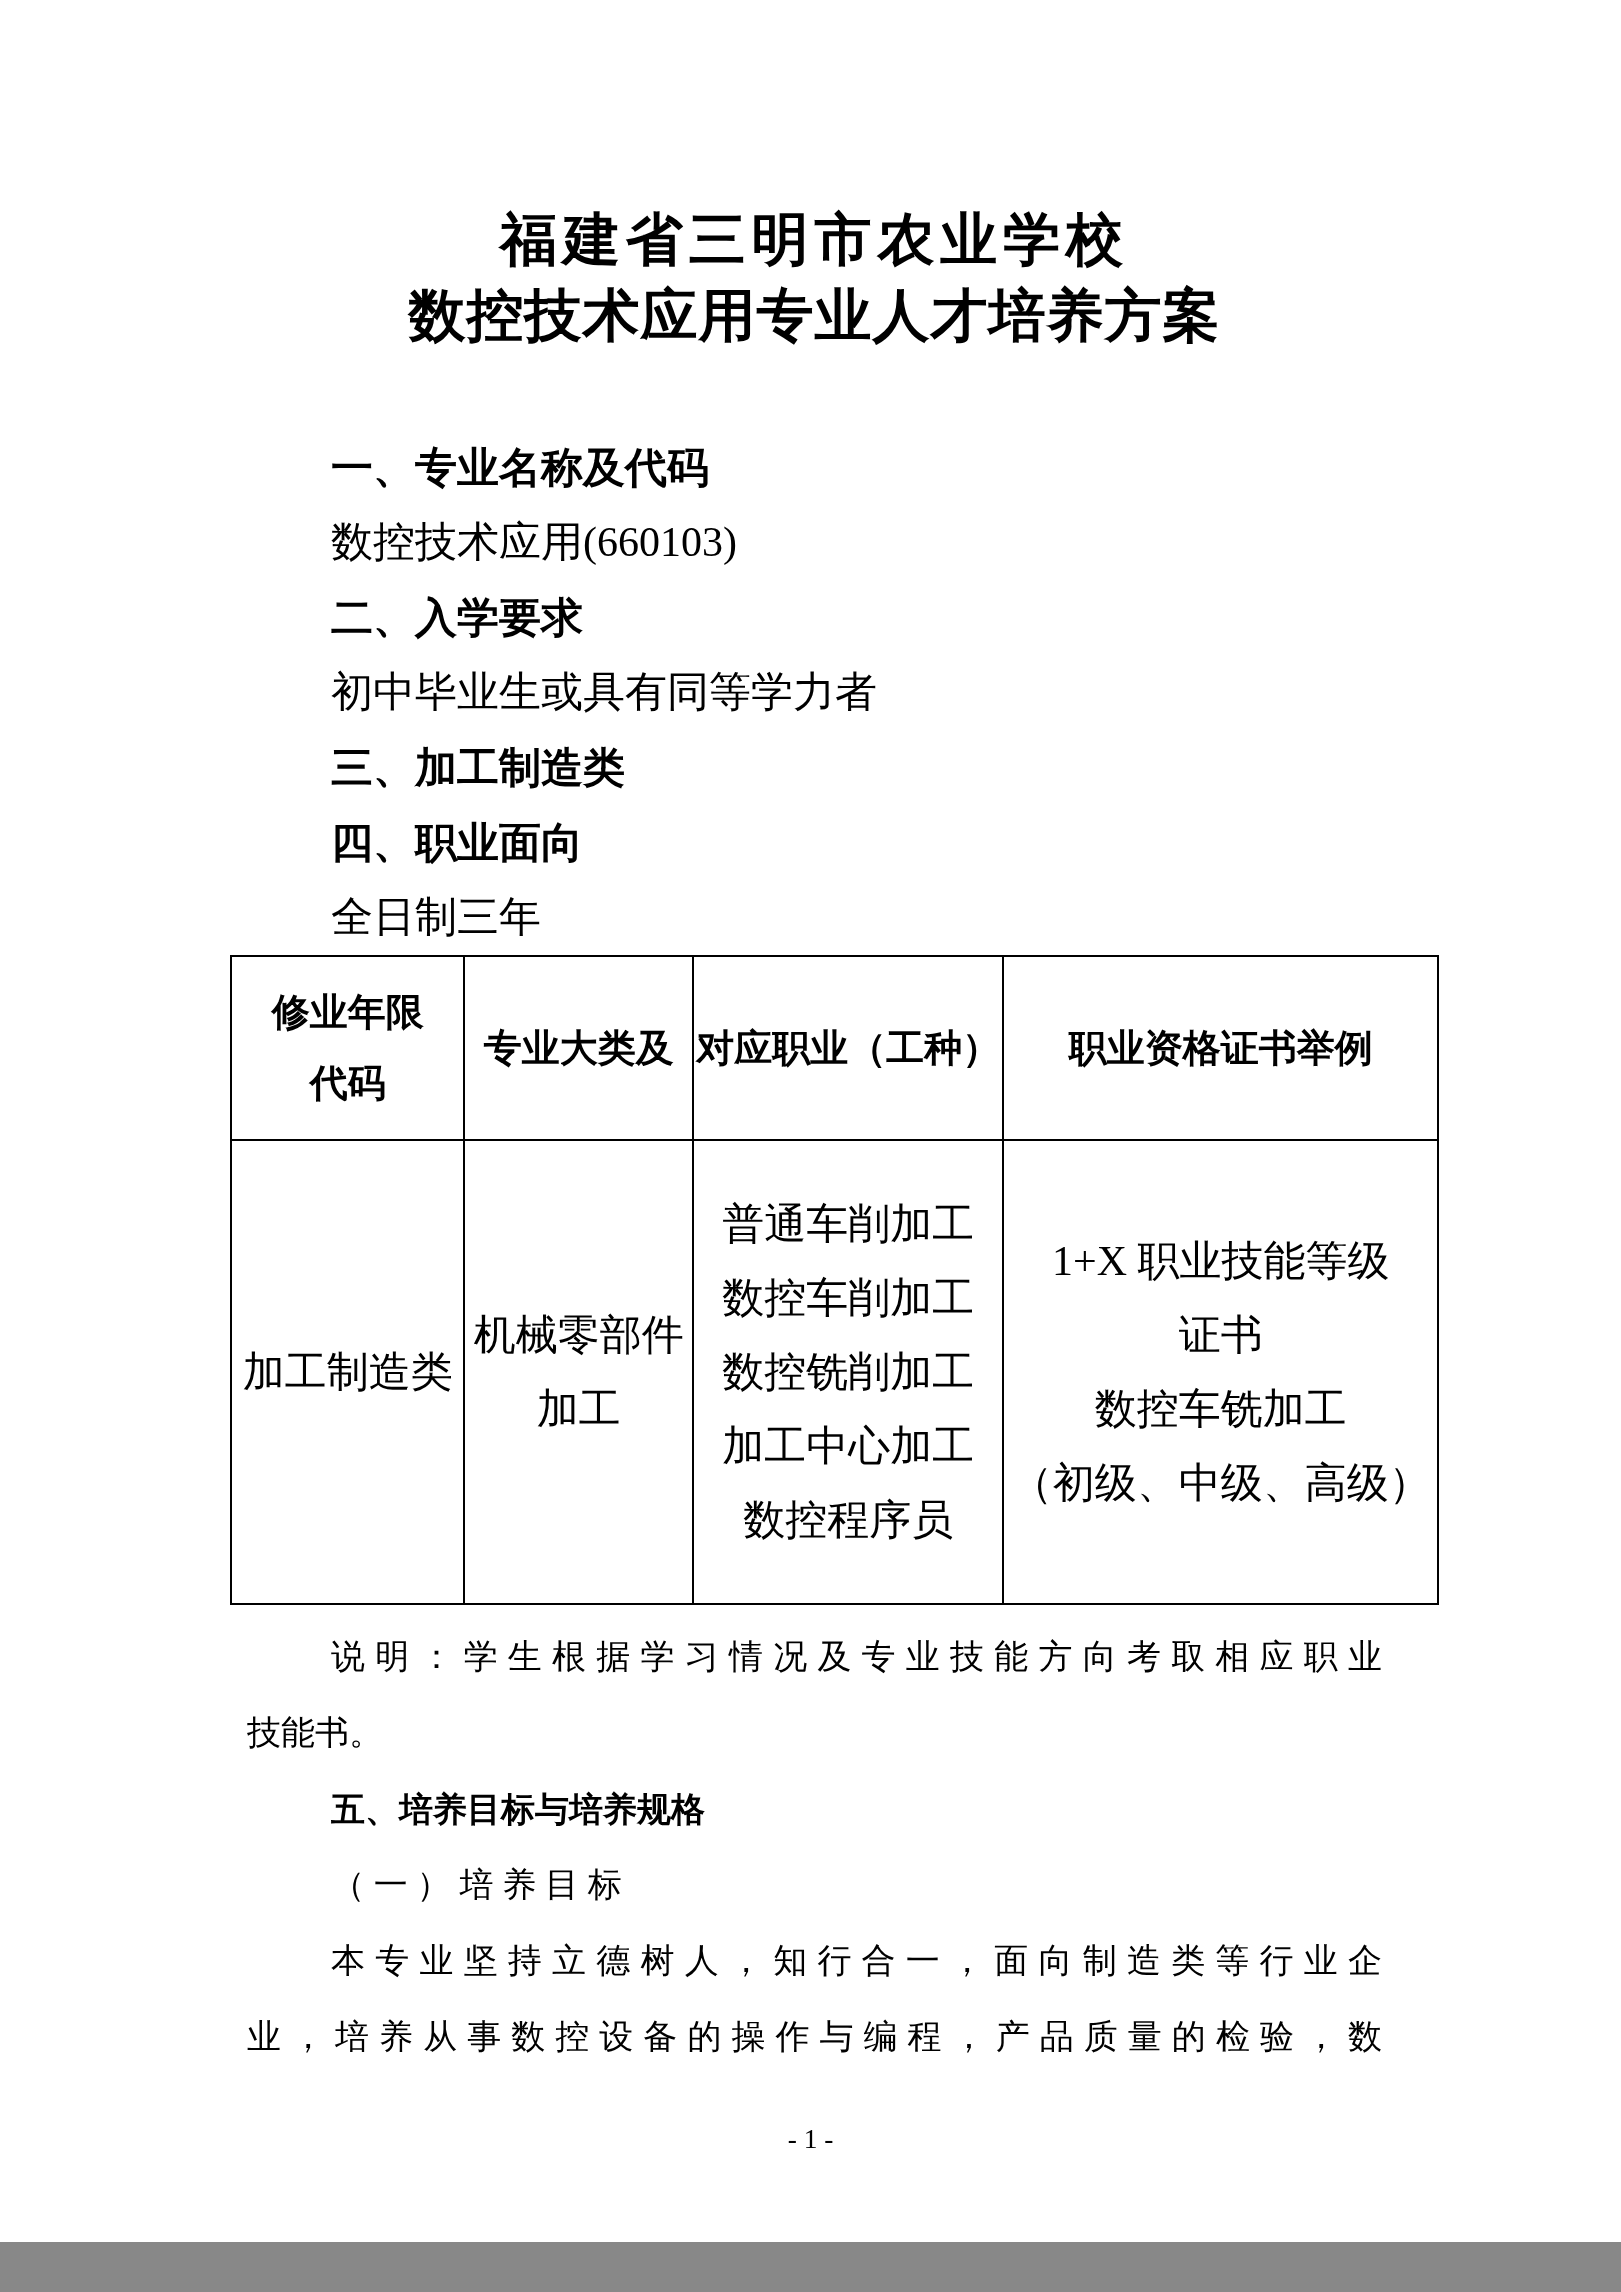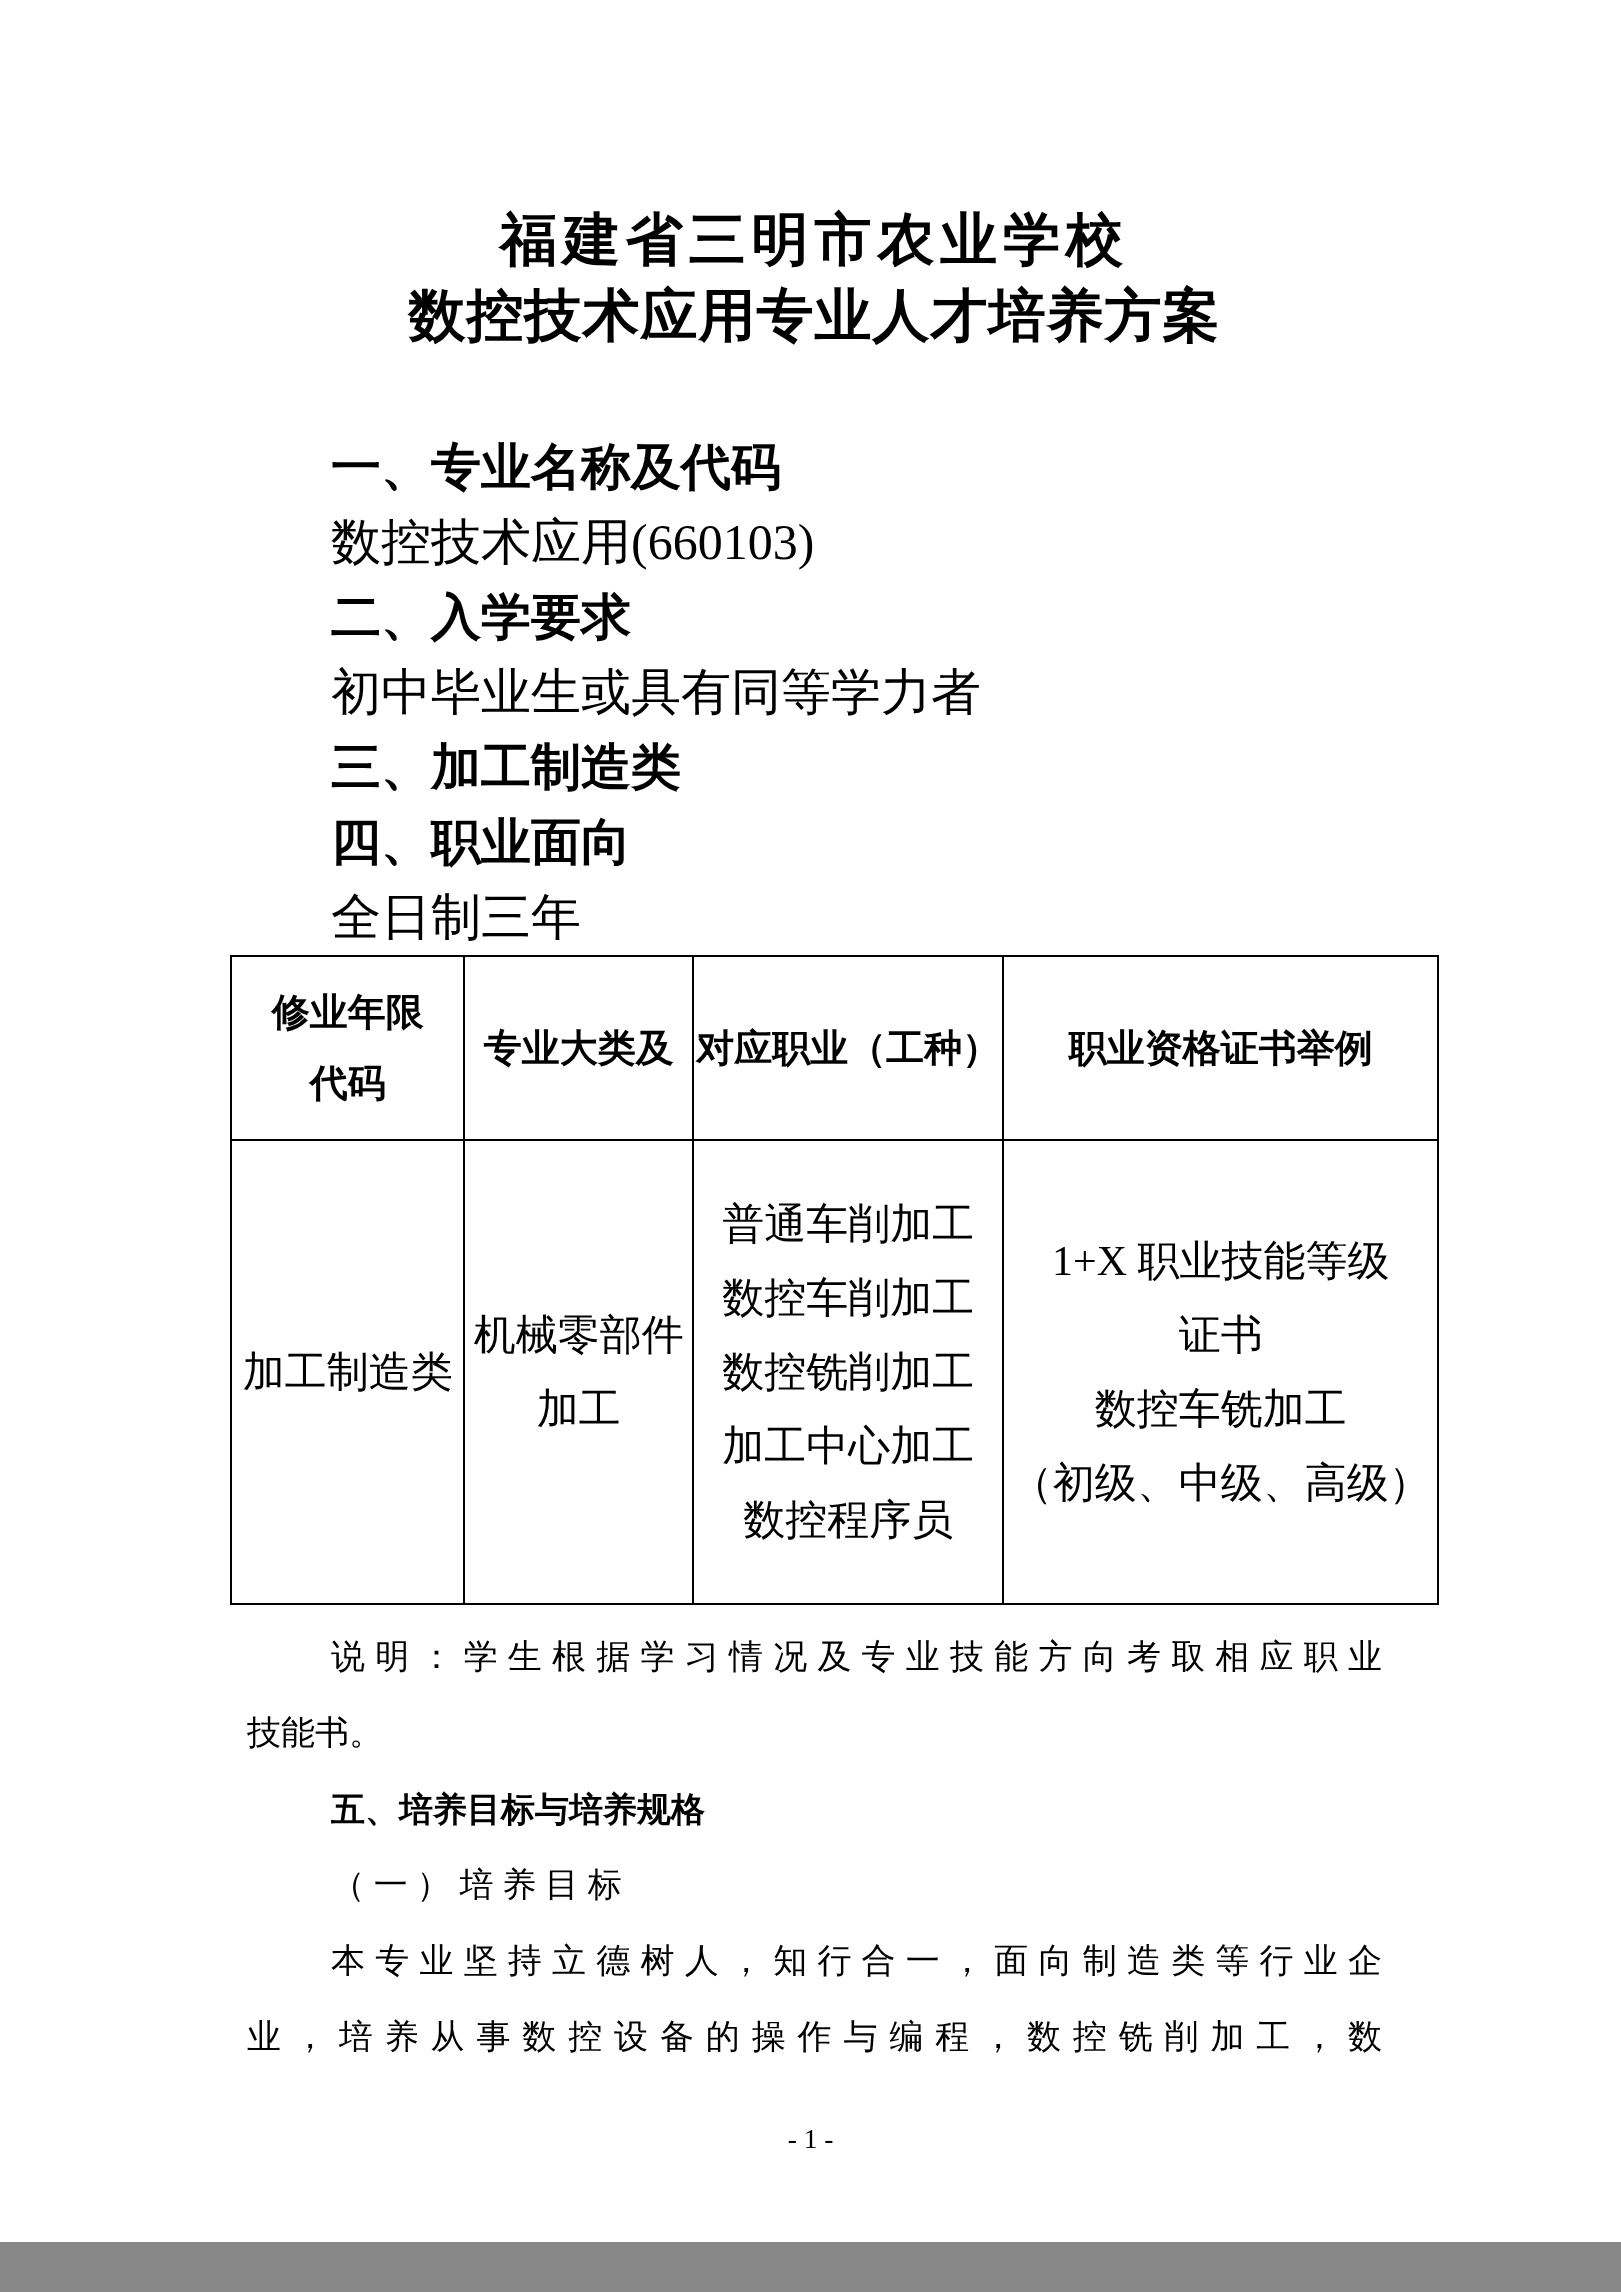--- a/index.html
+++ b/index.html
@@ -24,21 +24,21 @@
     font-size: 57px;
     white-space: nowrap;
   }
   .title-line.l1 { letter-spacing: 5.9px; }
   .title-line.l2 { letter-spacing: 1px; }
 
   
   .main-lines { margin-top: 77px; }
   .line {
     height: 75px; line-height: 75px;
-    font-size: 50px;
+    font-size: 42px;
     white-space: nowrap;
   }
   .indent { padding-left: 84px; }
   .hei {
     font-family: "Liberation Sans", sans-serif;
     font-weight: bold;
   }
   .body-text { font-family: "Liberation Serif", serif; font-weight: normal; }
 
   
@@ -157,20 +157,20 @@
       </tr>
     </tbody>
       </table>
 
     <div class="bottom-lines">
       <div class="bline indent body-text justify-full">说明：学生根据学习情况及专业技能方向考取相应职业</div>
       <div class="bline body-text">技能书。</div>
       <div class="bline indent hei">五、培养目标与培养规格</div>
       <div class="bline indent body-text spread">（一）培养目标</div>
       <div class="bline indent body-text justify-full">本专业坚持立德树人，知行合一，面向制造类等行业企</div>
-      <div class="bline body-text justify-full">业，培养从事数控设备的操作与编程，数控铣削加工，数</div>
+      <div class="bline body-text justify-full">业，培养从事数控设备的操作与编程，产品质量的检验，数</div>
     </div>
 
   </div>
 
   <div class="footer">- 1 -</div>
 </div>
 
 
 </body></html>

